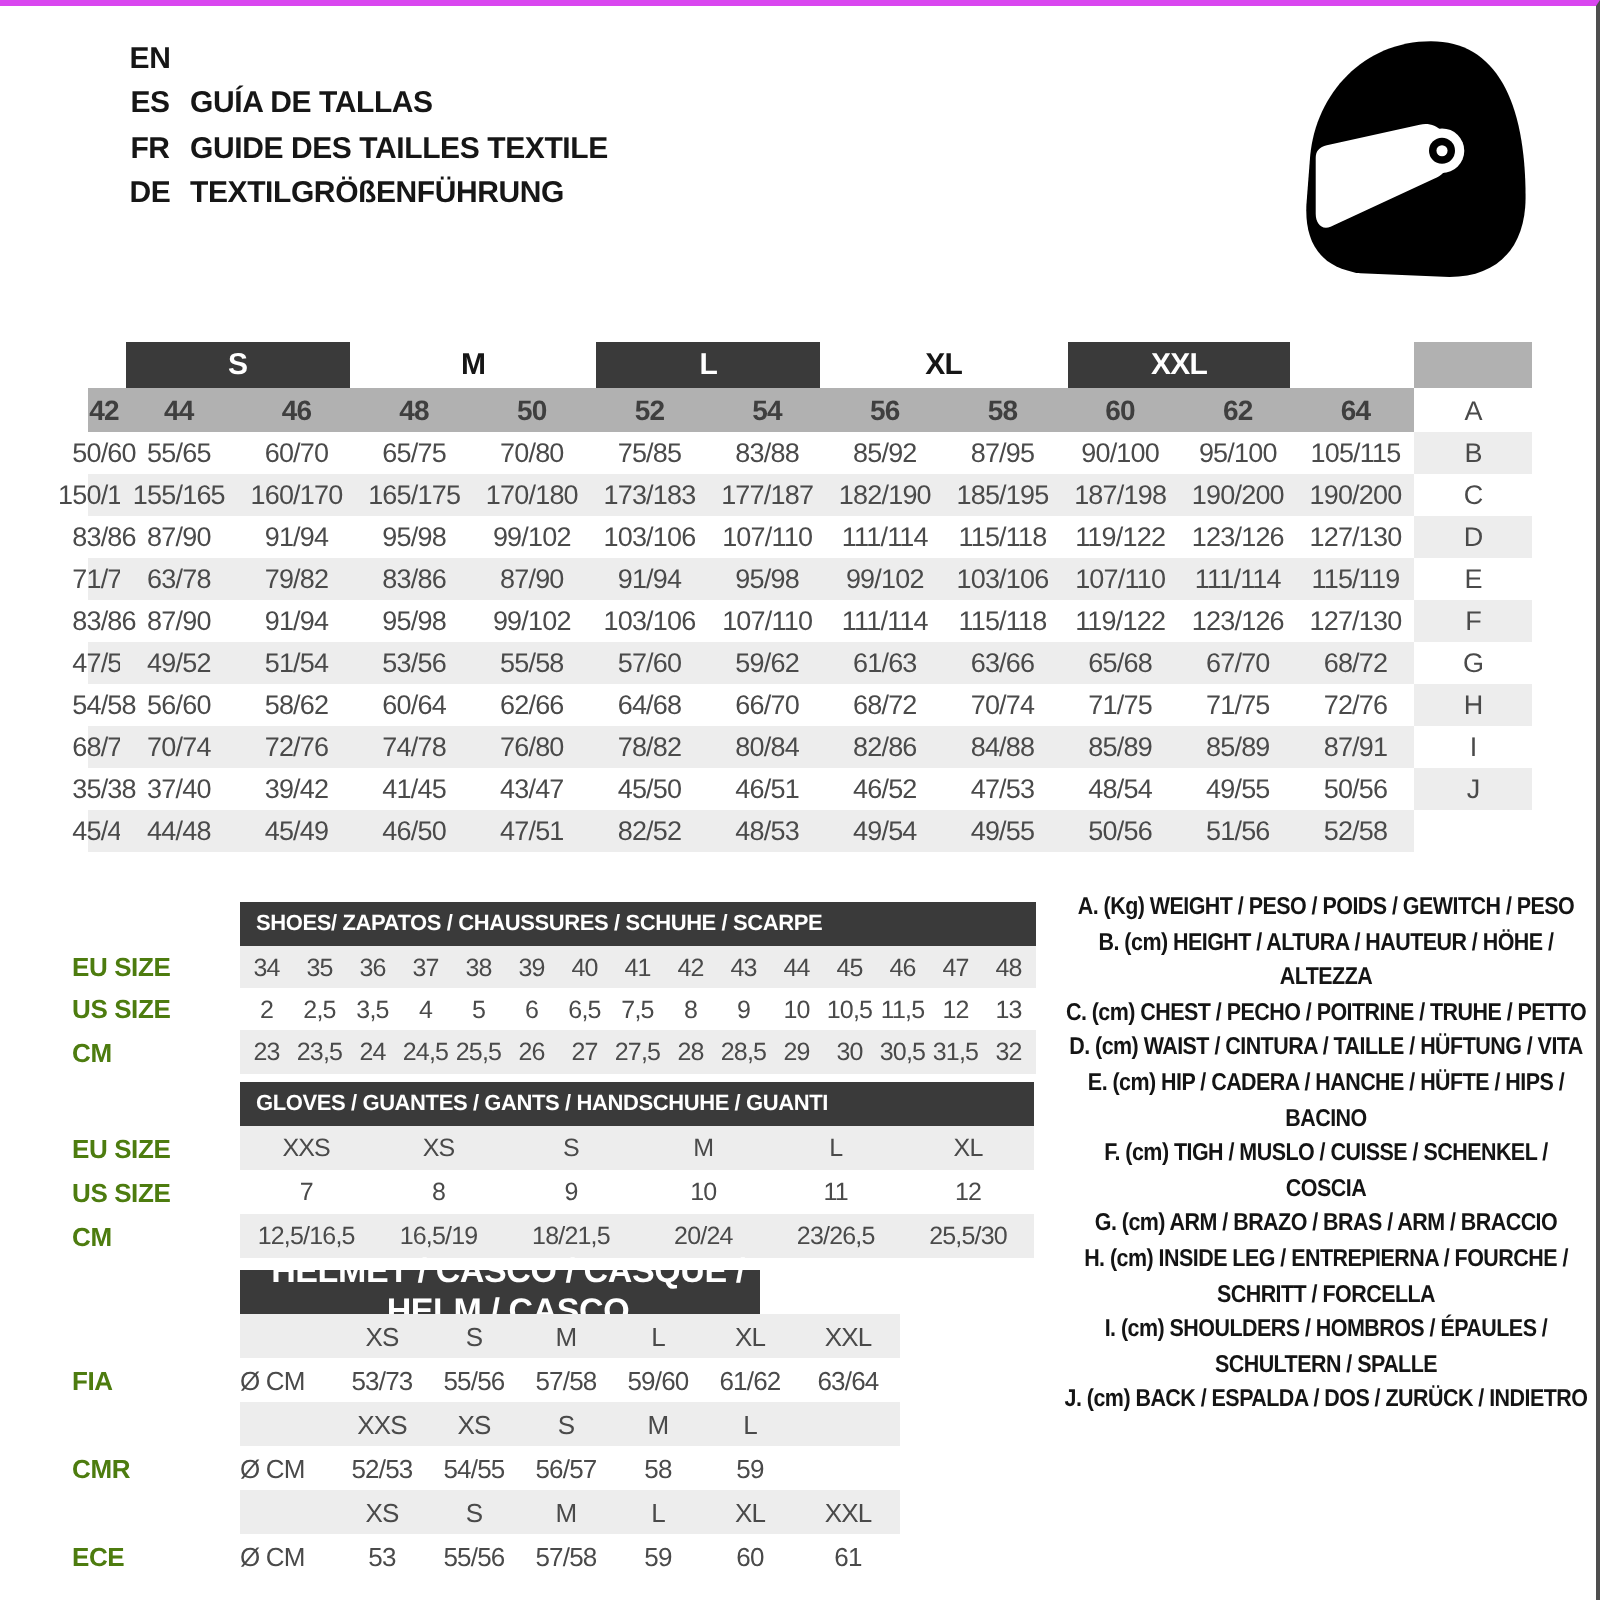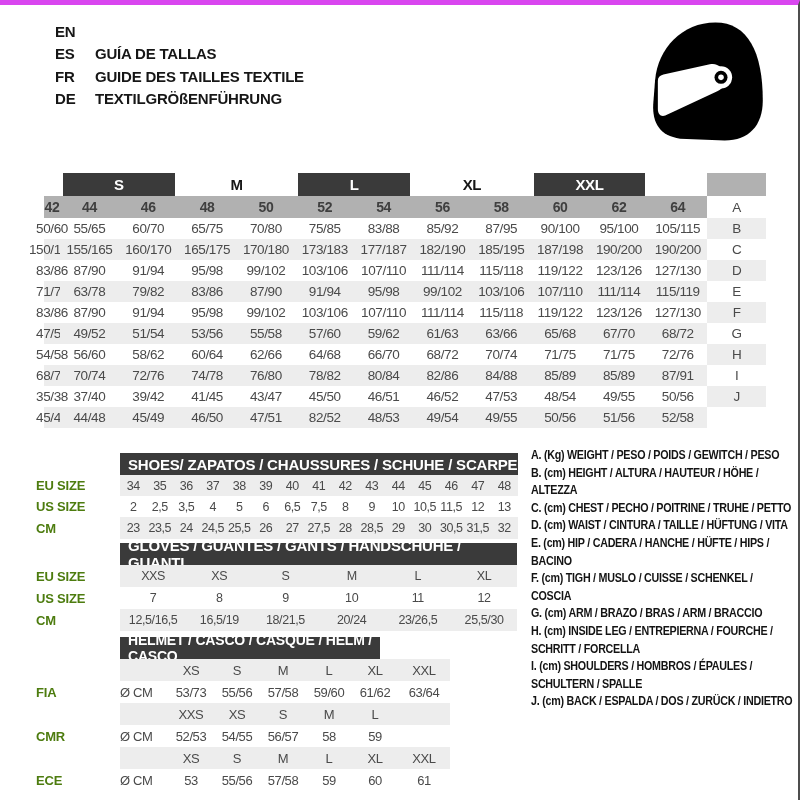--- a/index.html
+++ b/index.html
@@ -1,18 +1,18 @@
 <!DOCTYPE html>
 <html><head>
 <meta charset="utf-8">
 <style>
   html,body{margin:0;padding:0;}
   body{width:800px;height:800px;background:#fff;font-family:"Liberation Sans",sans-serif;}
   .page{position:relative;width:800px;height:800px;box-sizing:border-box;background:#fff;
-        border-top:5px solid #d946ef;border-right:2px solid #4e4e4e;overflow:hidden;}
+        border-top:3px solid #d946ef;border-right:2px solid #4e4e4e;overflow:hidden;text-align:center;}
 
   
   .languages{position:absolute;left:55px;top:16px;}
   .lang-row{display:flex;line-height:22.4px;font-size:15px;font-weight:700;color:#161616;letter-spacing:-0.2px;}
   .lang-code{width:40px;flex:0 0 40px;}
 
   
   .helmet-icon{position:absolute;right:24px;top:12px;width:132px;height:130px;}
 
   
@@ -23,28 +23,28 @@
   .cell{display:flex;align-items:center;justify-content:center;}
   .group{font-size:15px;font-weight:700;color:#161616;}
   .group.dark{background:#3a3a3a;color:#fff;margin:0 3px;}
   .sizes{background:#b1b1b1;font-weight:700;font-size:14px;color:#3f3f3f;}
   .shaded{background:#ededed;}
   .rowlabel{font-size:13.5px;}
 
   
   .subtable{position:absolute;display:grid;color:#4a4a4a;font-size:12.5px;letter-spacing:-0.4px;}
   .slabel{justify-content:flex-start;padding-left:2px;font-weight:700;color:#4d7c0f;font-size:13px;letter-spacing:-0.2px;}
-  .bar{background:#3a3a3a;color:#fff;font-weight:700;font-size:15px;letter-spacing:-0.2px;
+  .bar{background:#3a3a3a;color:#fff;font-weight:700;font-size:11px;letter-spacing:-0.2px;
        display:flex;align-items:center;padding-left:8px;box-sizing:border-box;}
   .shoes{left:34px;top:448px;grid-template-columns:86px repeat(15,26.5px);grid-template-rows:22px 21px 21px 22px;}
   .shoes .bar{grid-column:span 15;}
   .gloves{left:34px;top:538px;grid-template-columns:86px repeat(6,66.2px);grid-template-rows:repeat(4,22px);}
   .gloves .bar{grid-column:span 6;}
   .helmet{left:34px;top:632px;grid-template-columns:86px 48px repeat(5,46px) 52px;grid-template-rows:repeat(7,22px);font-size:13px;}
-  .helmet .bar{grid-column:span 7;width:260px;font-size:14px;}
+  .helmet .bar{grid-column:span 7;width:260px;font-size:17px;}
   .prefix{justify-content:flex-start;}
   .hsize{font-weight:400;}
 
   
   .legend{position:absolute;left:531px;top:442px;width:300px;transform:scaleX(0.88);transform-origin:left top;}
   .legend-item{font-size:12.2px;font-weight:700;color:#141414;line-height:17.6px;letter-spacing:-0.3px;}
 </style>
 </head>
 <body>
 

